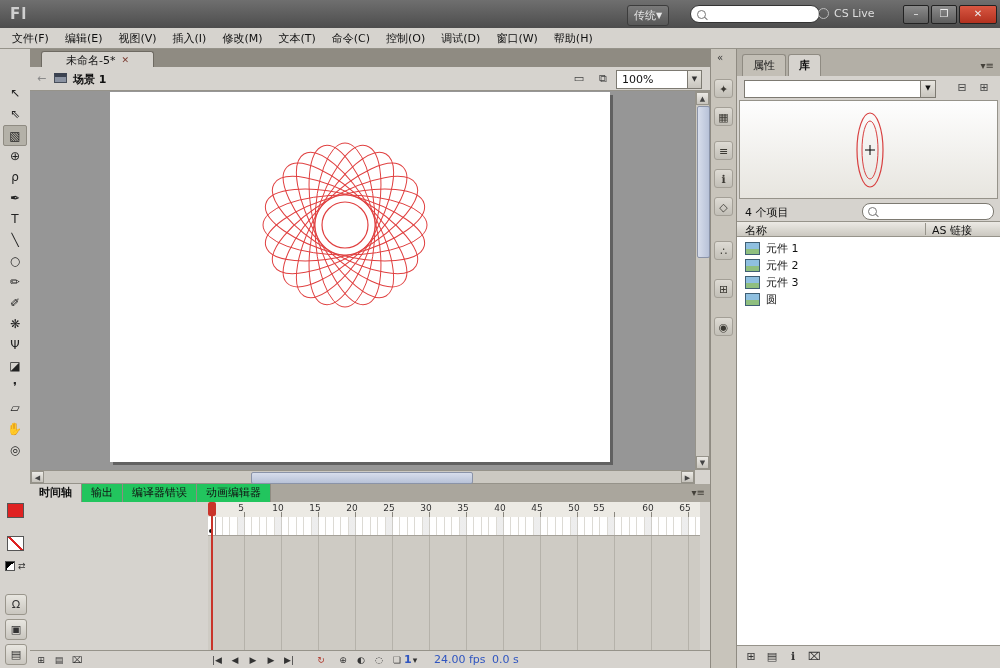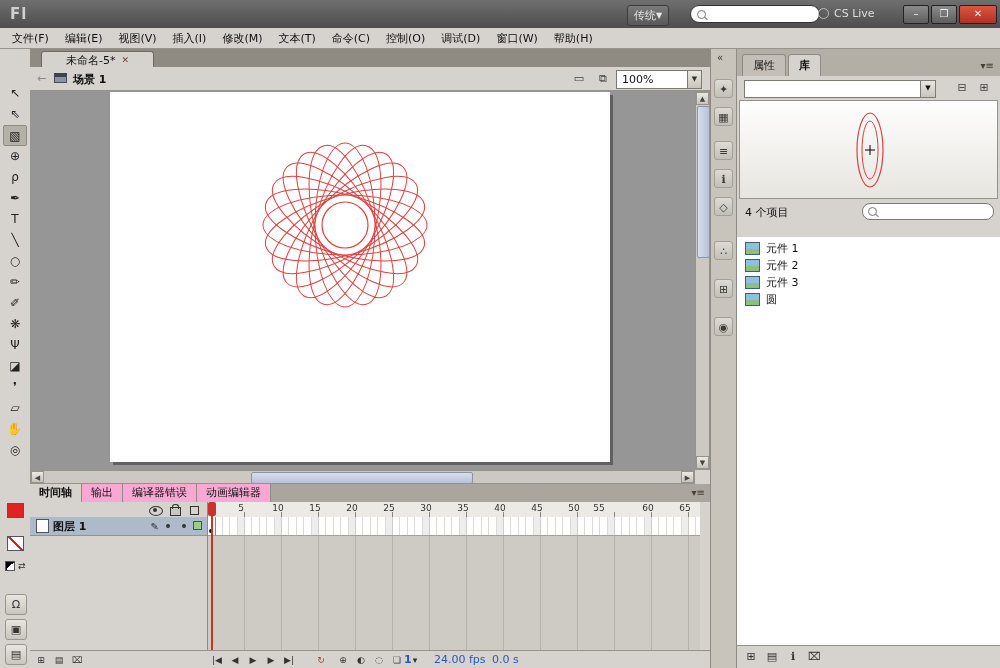--- a/index.html
+++ b/index.html
@@ -77,21 +77,21 @@
     border:1px solid #8a93a8;border-radius:2px;}
   #hscroll{position:absolute;left:30px;top:470px;width:665px;height:14px;}
   #hscroll .btn{position:absolute;top:0;width:13px;height:12px;text-align:center;line-height:12px;font-size:7px;color:#444;
     background:linear-gradient(#eceae5,#c6c3bc);border:1px solid #96938a;box-sizing:border-box;}
   #hscroll .left{left:0;} #hscroll .right{right:0;}
   #hscroll .thumb{position:absolute;left:220px;top:1px;width:220px;height:10px;background:linear-gradient(#d7ddeb,#b8c2d8);
     border:1px solid #8a93a8;border-radius:2px;}
 
   
   #tl-tabs{position:absolute;left:30px;top:484px;width:680px;height:18px;background:#aaa69d;display:flex;align-items:flex-end;}
-  .ttab{padding:2px 9px;border-right:1px solid #8f8b82;background:#f9a8d4;height:14px;line-height:14px;}
+  .ttab{padding:2px 9px;border-right:1px solid #8f8b82;background:#22c55e;height:14px;line-height:14px;}
   .ttab.active{background:#d6d3ce;font-weight:bold;}
   #tl-panelmenu{position:absolute;right:5px;top:3px;color:#44413a;font-size:10px;}
   #timeline{position:absolute;left:30px;top:502px;width:680px;height:148px;background:#d6d3ce;overflow:hidden;}
   #tl-left{position:absolute;left:0;top:0;width:178px;height:148px;border-right:1px solid #8f8b82;box-sizing:border-box;}
   #tl-left-header{position:absolute;left:0;top:0;right:0;height:15px;border-bottom:1px solid #a5a199;}
   .icon-eye{position:absolute;top:4px;width:12px;height:8px;border:1px solid #333;border-radius:50%;}
   .icon-eye::after{content:"";position:absolute;left:3px;top:1px;width:4px;height:4px;background:#333;border-radius:50%;}
   .icon-lock{position:absolute;top:5px;width:9px;height:7px;border:1px solid #333;background:#cac7c0;}
   .icon-lock::before{content:"";position:absolute;left:1px;top:-4px;width:5px;height:4px;border:1px solid #333;border-bottom:none;border-radius:3px 3px 0 0;}
   .icon-outline{position:absolute;top:4px;width:9px;height:9px;border:1px solid #333;box-sizing:border-box;}
@@ -287,35 +287,20 @@
 
   <div id="tl-tabs">
     <span class="ttab active">时间轴</span>
     <span class="ttab">输出</span>
     <span class="ttab">编译器错误</span>
     <span class="ttab">动画编辑器</span>
     <span id="tl-panelmenu">▾≡</span>
   </div>
 
   <div id="timeline">
-    <div id="tl-left">
-      <div id="tl-left-header">
-        <span class="icon-eye" style="right:44px"></span>
-        <span class="icon-lock" style="right:26px"></span>
-        <span class="icon-outline" style="right:8px"></span>
-      </div>
-      <div id="layer-row">
-        <span class="layer-page"></span>
-        <span id="layer-name">图层 1</span>
-        <span id="layer-pencil">✎</span>
-        <span class="layer-dot" style="right:37px"></span>
-        <span class="layer-dot" style="right:21px"></span>
-        <span id="layer-outline-chip"></span>
-      </div>
-    </div>
     <div id="tl-frames">
       <div id="tl-ruler">
         <span class="ruler-num" style="left:23px">5</span>
         <span class="ruler-num" style="left:60px">10</span>
         <span class="ruler-num" style="left:97px">15</span>
         <span class="ruler-num" style="left:134px">20</span>
         <span class="ruler-num" style="left:171px">25</span>
         <span class="ruler-num" style="left:208px">30</span>
         <span class="ruler-num" style="left:245px">35</span>
         <span class="ruler-num" style="left:282px">40</span>
@@ -402,20 +387,25 @@
           <path d="M 125 49 H 135 M 130 44 V 54" stroke="#000" stroke-width="1"></path>
         </svg>
     </div>
     <div id="lib-countrow">
       <span id="lib-count">4 个项目</span>
       <div id="lib-search">
         <span class="mag"></span>
         <span></span>
       </div>
     </div>
+    <div id="lib-cols">
+      <span id="col-name">名称</span>
+      <span id="col-div"></span>
+      <span id="col-as">AS 链接</span>
+    </div>
     <div id="lib-list">
       <div class="lib-row">
         <span class="sym-icon"></span>
         <span>元件 1</span>
       </div>
       <div class="lib-row">
         <span class="sym-icon"></span>
         <span>元件 2</span>
       </div>
       <div class="lib-row">

